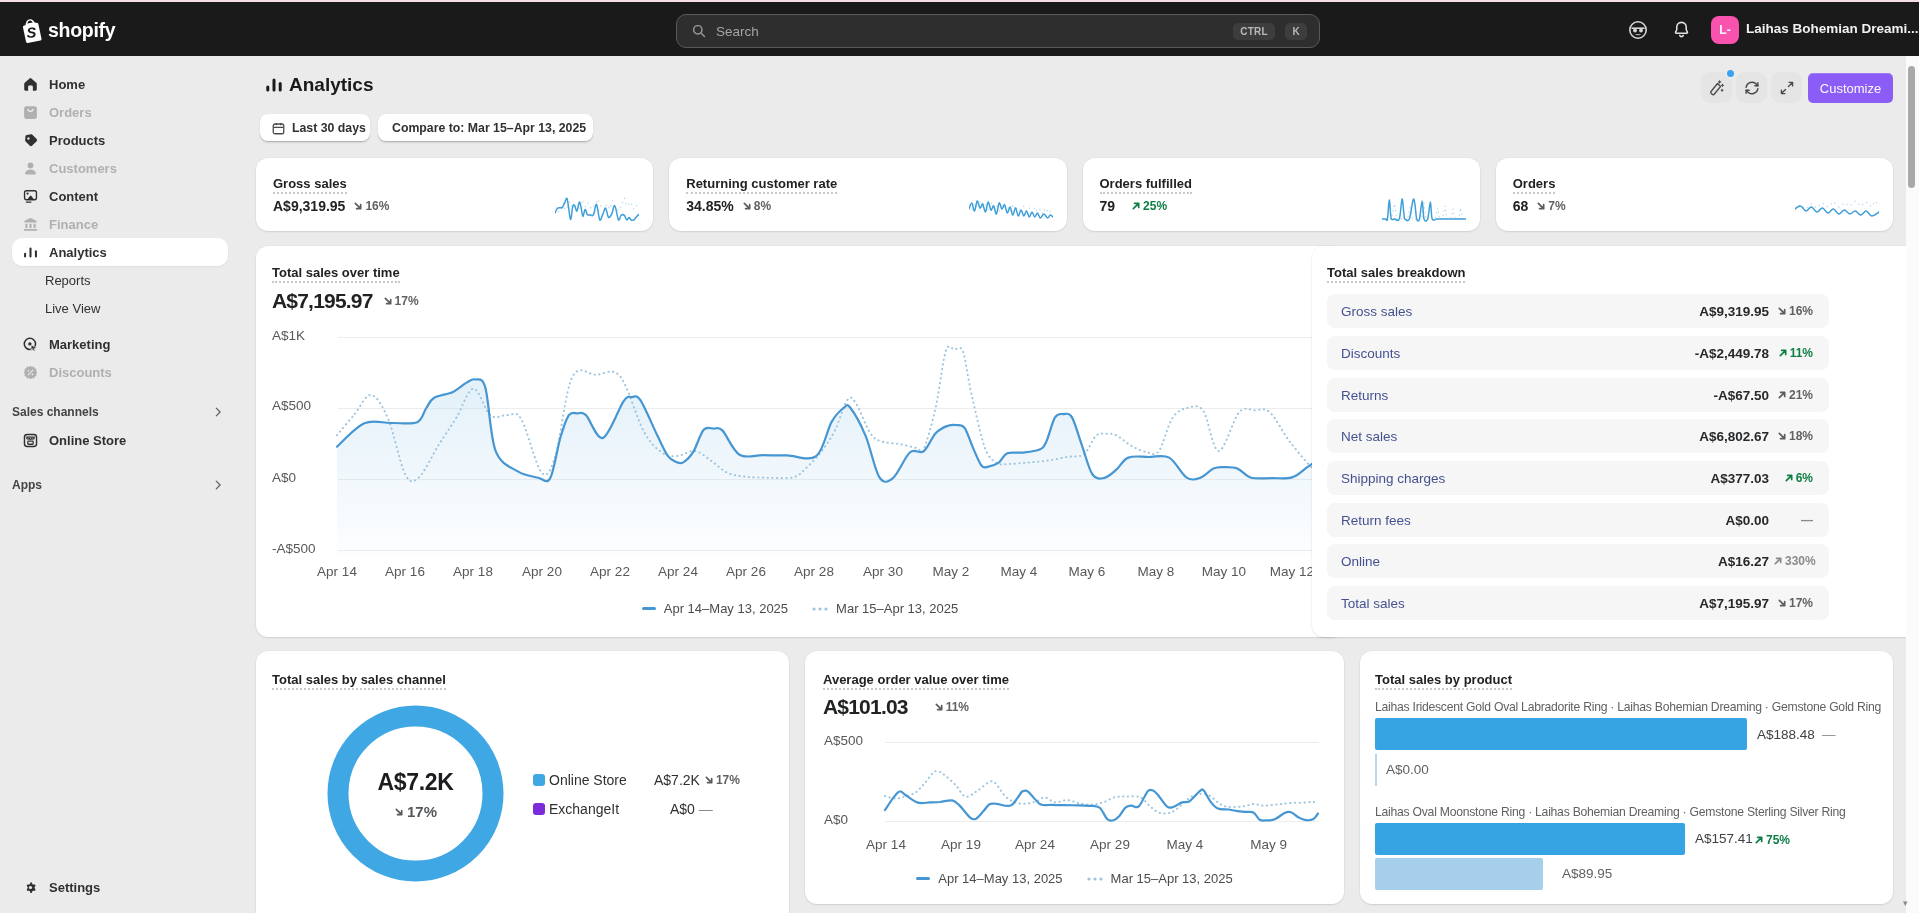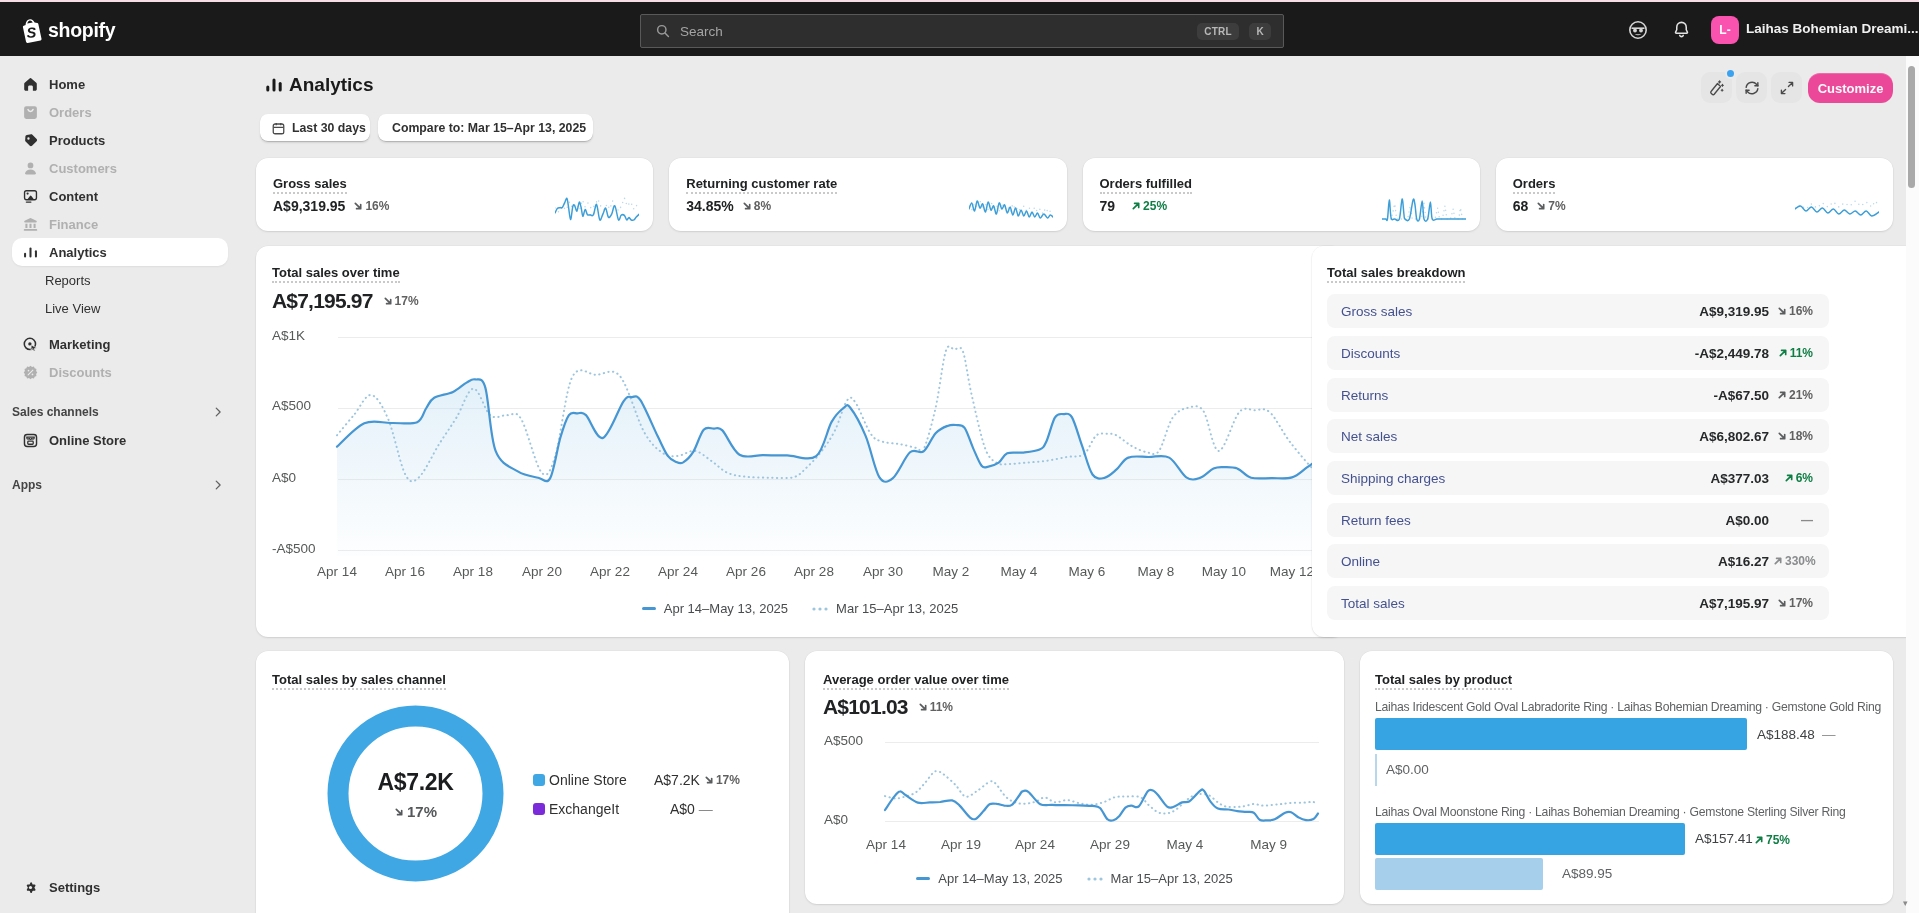--- a/index.html
+++ b/index.html
@@ -35,21 +35,21 @@
 <div class="topbar">
 <div style="position:absolute;left:20px;top:15px;display:flex;align-items:center">
 <svg width="23" height="27" viewBox="0 0 23 27">
 <g transform="rotate(-5 11 14)">
 <path d="M6.2 6.8c.5-2.6 2.3-4.6 4.8-4.6 2.1 0 3.6 1.5 4.3 3.6l2.6.8c.6.2.9.5 1 1.1l1.9 14.9c.1.8-.4 1.5-1.2 1.6l-12.9 1.4a1.4 1.4 0 0 1-1.6-1.2L3.3 9.6c-.1-.6.3-1.2.9-1.4l2-.6zm1.7-.5 5.6-.6c-.6-1.5-1.6-2.3-2.6-2.3-1.4 0-2.5 1.2-3 2.9z" fill="#fff"></path>
 <text x="6.4" y="20.6" font-size="14.5" font-weight="700" font-style="italic" fill="#1a1a1a" font-family="Liberation Sans,sans-serif">S</text>
 </g>
 </svg>
 <span style="color:#fff;font-size:19.5px;font-weight:700;letter-spacing:-.3px;margin-left:5px">shopify</span>
 </div>
-<div style="position:absolute;left:640px;top:12px;width:644px;height:34px;background:#2e2e2e;border:1px solid #595959;border-radius:2px;display:flex;align-items:center">
+<div style="position:absolute;left:676px;top:12px;width:644px;height:34px;background:#2e2e2e;border:1px solid #595959;border-radius:10px;display:flex;align-items:center">
   <span style="margin-left:14px;display:flex">
         <svg width="16" height="16" viewBox="0 0 20 20">
           <g fill="none" stroke="#9a9a9a" stroke-width="1.8">
             <circle cx="8.5" cy="8.5" r="5.2"></circle>
             <path d="m12.8 12.8 4 4" stroke-linecap="round"></path>
           </g>
         </svg>
       </span>
   <span style="margin-left:9px;font-size:13.5px;color:#a5a5a5">Search</span>
   <span style="position:absolute;right:44px" class="kbd">CTRL</span>
@@ -185,21 +185,21 @@
       </svg>
     </div>
 <div class="iconbtn" style="left:1531px;top:16px">
       <svg width="16" height="16" viewBox="0 0 20 20">
         <g fill="none" stroke="#4a4a4a" stroke-width="1.7" stroke-linecap="round" stroke-linejoin="round">
           <path d="M11.8 8.2 17 3M12.6 3H17v4.4"></path>
           <path d="M8.2 11.8 3 17M3 12.6V17h4.4"></path>
         </g>
       </svg>
     </div>
-<div style="position:absolute;left:1568px;top:17px;width:85px;height:30px;background:#ec4899;border-radius:12px;display:flex;align-items:center;justify-content:center;color:#fafafa;font-size:13px;font-weight:700;box-shadow:inset 0 1px 0 rgba(255,255,255,.18)">Customize</div>
+<div style="position:absolute;left:1568px;top:17px;width:85px;height:30px;background:#8b5cf6;border-radius:5px;display:flex;align-items:center;justify-content:center;color:#fafafa;font-size:13px;font-weight:400;box-shadow:inset 0 1px 0 rgba(255,255,255,.18)">Customize</div>
 <div class="btn" style="left:20px;top:58px;width:110px;height:28px">
   <span style="margin-left:11px;display:flex">
         <svg width="15" height="15" viewBox="0 0 20 20">
           <g fill="none" stroke="#4a4a4a" stroke-width="1.7">
             <rect x="3" y="4" width="14" height="13" rx="2.5"></rect>
             <path d="M3.5 8.5h13M7 2.5v3M13 2.5v3"></path>
           </g>
         </svg>
       </span>
       <span style="margin-left:6px">Last 30 days</span>
@@ -550,21 +550,21 @@
 <div style="position:absolute;left:293px;top:121px;font-size:14px;color:#303030">Online Store</div>
 <div style="position:absolute;left:398px;top:121px;font-size:14px;color:#303030;display:flex;align-items:center;gap:4px">A$7.2K <span class="chg"><svg width="10" height="10" viewBox="0 0 9.5 9.5" style="margin-right:1px">
             <path d="M2.2 2.2 L7.3 7.3 M7.3 3.4 V7.3 H3.4" fill="none" stroke="#5a5c5e" stroke-width="1.6" stroke-linecap="round" stroke-linejoin="round"></path>
           </svg>17%</span></div>
 <div style="position:absolute;left:277px;top:152px;width:12px;height:12px;border-radius:3px;background:#7c2bdb"></div>
 <div style="position:absolute;left:293px;top:150px;font-size:14px;color:#303030">ExchangeIt</div>
 <div style="position:absolute;left:414px;top:150px;font-size:14px;color:#303030">A$0 <span style="color:#8a8a8a">—</span></div>
 </div>
     <div class="card" style="left:565px;top:595px;width:539px;height:253px">
 <div style="position:absolute;left:18px;top:19px"><span class="cardtitle">Average order value over time</span></div>
-<div style="position:absolute;left:18px;top:44px;display:flex;align-items:center;gap:10px">
+<div style="position:absolute;left:18px;top:44px;display:flex;align-items:center;gap:26px">
         <span class="bigval">A$101.03</span>
         <span class="chg"><svg width="10" height="10" viewBox="0 0 9.5 9.5" style="margin-right:1px">
             <path d="M2.2 2.2 L7.3 7.3 M7.3 3.4 V7.3 H3.4" fill="none" stroke="#5a5c5e" stroke-width="1.6" stroke-linecap="round" stroke-linejoin="round"></path>
           </svg>11%</span>
       </div>
 <div style="position:absolute;left:80px;top:90.6px;width:434px;height:1px;background:#ececec"></div>
 <div style="position:absolute;left:80px;top:169.6px;width:434px;height:1px;background:#ececec"></div>
 <div class="axis" style="position:absolute;left:19px;top:82px">A$500</div>
 <div class="axis" style="position:absolute;left:19px;top:161px">A$0</div>
 <div class="axis" style="position:absolute;left:53px;top:186px;width:56px;text-align:center">Apr 14</div>

